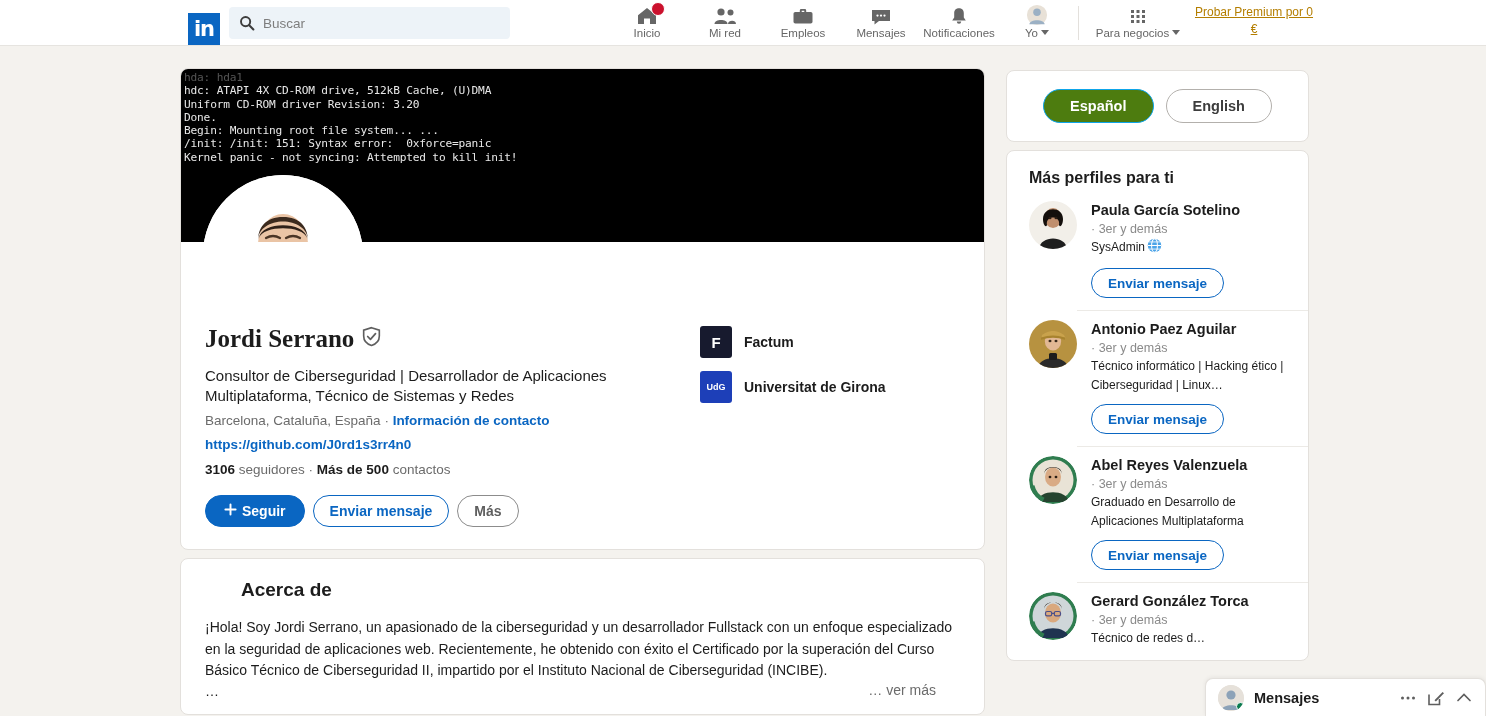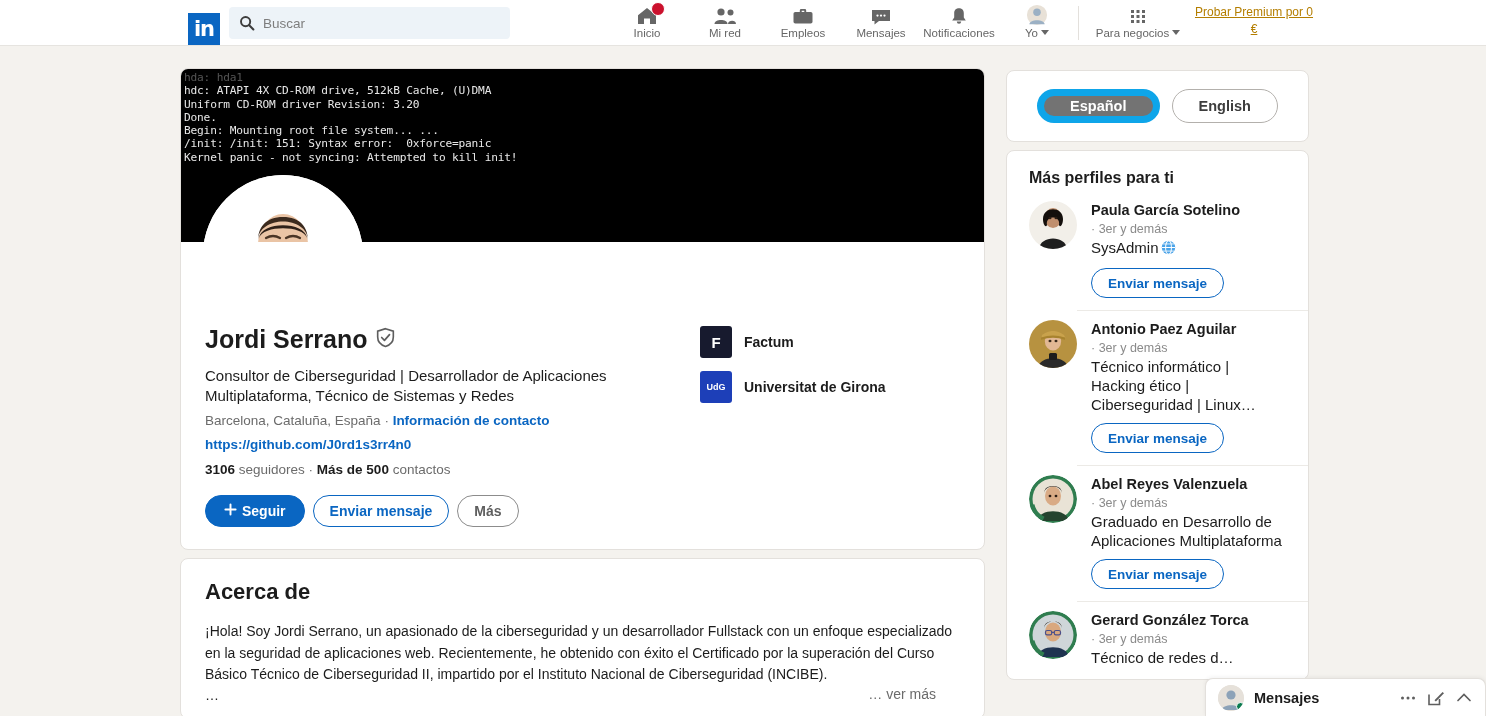--- a/index.html
+++ b/index.html
@@ -92,21 +92,21 @@
   .avatar-big {
     position: absolute; left: 22px; top: 106px;
     width: 160px; height: 160px; border-radius: 50%;
     background: #ffffff; overflow: hidden; z-index: 5;
   }
   .avatar-big svg { display: block; }
 
   .id-block { padding: 82px 24px 22px 24px; position: relative; }
   .pname {
     font-size: 25px; font-weight: bold; color: #1c1c1c; line-height: 30px;
-    display: flex; align-items: center; gap: 7px;
+    display: flex; align-items: center; gap: 7px; font-family: Liberation Serif, serif;
   }
   .headline { font-size: 15px; color: #1c1c1c; line-height: 20px; margin-top: 12px; max-width: 470px; }
   .locline { font-size: 13.5px; color: #6b6b6b; margin-top: 7px; }
   .locline a { color: #0a66c2; font-weight: bold; text-decoration: none; cursor: pointer; }
   .website { display: block; font-size: 13.5px; color: #0a66c2; font-weight: bold; margin-top: 9px; text-decoration: none; cursor: pointer; }
   .stats { font-size: 13.5px; color: #6b6b6b; margin-top: 10px; }
   .stats b { color: #1c1c1c; }
 
   .btnrow { display: flex; gap: 8px; margin-top: 18px; }
   .btn {
@@ -121,47 +121,47 @@
 
   .orgs { position: absolute; right: 24px; top: 84px; width: 260px; }
   .org { display: flex; align-items: center; gap: 12px; margin-bottom: 13px; }
   .org-logo { width: 32px; height: 32px; border-radius: 3px; flex: none;
     display: flex; align-items: center; justify-content: center;
     color: #fff; font-weight: bold; font-size: 15px; }
   .org-name { font-size: 14px; font-weight: bold; color: #1c1c1c; }
 
   
   .about { padding: 20px 24px 0 24px; }
-  .about h2 { font-size: 22px; font-weight: bold; color: #1c1c1c; }
+  .about h2 { font-size: 19px; font-weight: bold; color: #1c1c1c; margin-left: 36px; }
   .about p { font-size: 14px; color: #1c1c1c; line-height: 21.5px; margin-top: 16px; max-width: 770px; }
   .about .dots { font-size: 14px; color: #1c1c1c; margin-top: 13px; }
   .vermas { position: absolute; right: 24px; font-size: 14px; color: #6b6b6b; cursor: pointer; }
   .about-foot { position: relative; height: 32px; }
 
   
   .lang-card { padding: 18px 22px; display: flex; gap: 12px; justify-content: center; }
   .lang-btn {
     height: 34px; border-radius: 17px; padding: 0 26px;
     font-size: 14.5px; font-weight: bold; cursor: pointer;
     display: inline-flex; align-items: center; justify-content: center;
     font-family: "Liberation Sans", sans-serif;
   }
-  .lang-on { background: #737373; color: #fff; border: 7px solid #0ea5e9; }
+  .lang-on { background: #4d7c0f; color: #fff; border: 1px solid #0ea5e9; }
   .lang-off { background: #fff; color: #3d3d3d; border: 1px solid #b3b0ac; }
 
   .sb-title { font-size: 16px; font-weight: bold; color: #1c1c1c; padding: 18px 22px 4px 22px; }
   .sb-item { display: flex; gap: 14px; padding: 10px 22px 12px 22px; position: relative; }
   .sb-item + .sb-item::before {
     content: ""; position: absolute; left: 70px; right: 0; top: 0; height: 1px; background: #eceae6;
   }
   .sb-av { width: 48px; height: 48px; border-radius: 50%; flex: none; overflow: hidden; position: relative; }
   .sb-body { flex: 1; min-width: 0; }
   .sb-name { font-size: 14.5px; font-weight: bold; color: #1c1c1c; line-height: 19px; white-space: nowrap; }
   .sb-degree { font-size: 12.5px; color: #8a8a8a; line-height: 18px; }
-  .sb-head { font-size: 15px; color: #1c1c1c; line-height: 19px; }
+  .sb-head { font-size: 12px; color: #1c1c1c; line-height: 19px; }
   .sb-msg {
     margin-top: 9px; height: 30px; border-radius: 15px; padding: 0 16px;
     border: 1.5px solid #0a66c2; color: #0a66c2; background: #fff;
     font-size: 13.5px; font-weight: bold; cursor: pointer;
     display: inline-flex; align-items: center;
     font-family: "Liberation Sans", sans-serif;
   }
   .globe { display: inline-block; vertical-align: -2px; margin-left: 2px; }
 
   

